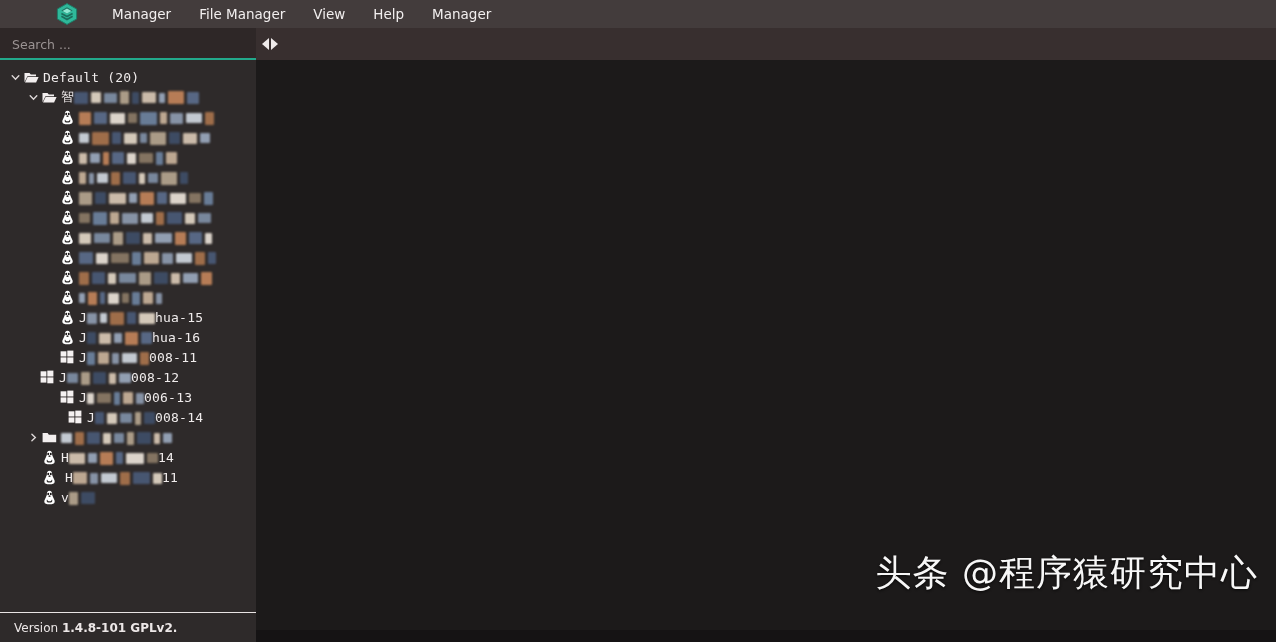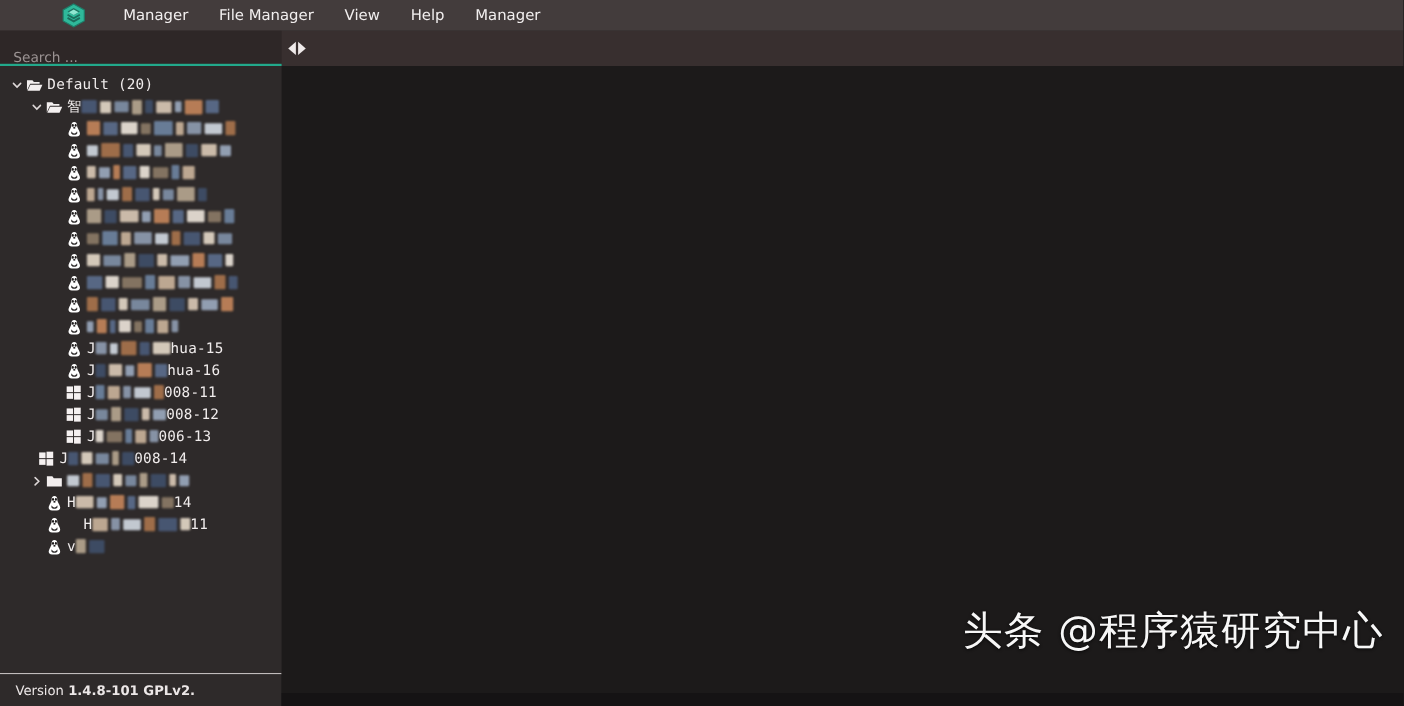--- a/index.html
+++ b/index.html
@@ -25,21 +25,21 @@
     display:flex;align-items:center;cursor:default;white-space:nowrap;
   }
 
   
   .toolrow{
     position:absolute;left:0;top:28px;width:1276px;height:32px;
     background:#382f2f;
   }
   .searchbox{
     position:absolute;left:0;top:0;width:256px;height:32px;
-    display:flex;align-items:flex-end;background:#2e2727;
+    display:flex;align-items:center;background:#2e2727;
   }
   .search-input{
     width:238px;margin-left:10px;background:transparent;border:0;outline:none;
     color:#cfc9c9;font-size:12.5px;font-family:"DejaVu Sans","Liberation Sans",sans-serif;
   }
   .search-input::placeholder{color:#9b9393;}
   .search-underline{
     position:absolute;left:0;top:30px;width:256px;height:2px;background:#22a98b;
   }
   .pane-arrows{
@@ -452,21 +452,21 @@
             </svg>
           </span>
           <span class="label" style="margin-left: 3px;"><span>J</span><span class="redact">
               <span class="rb" style="width: 8px; background: rgb(109, 131, 160); height: 13px;"></span>
               <span class="rb" style="width: 11px; background: rgb(201, 178, 154); height: 12px;"></span>
               <span class="rb" style="width: 7px; background: rgb(142, 155, 176); height: 11px;"></span>
               <span class="rb" style="width: 15px; background: rgb(207, 214, 223); height: 10px;"></span>
               <span class="rb" style="width: 9px; background: rgb(168, 115, 76); height: 13px;"></span>
             </span><span>008-11</span></span>
         </div>
-        <div class="row" style="padding-left: 44px; text-align: right;">
+        <div class="row" style="padding-left: 24px; text-align: right;">
           <span class="chev blank"></span>
           <span class="ico">
             <svg width="14" height="14" viewBox="0 0 14 14">
               <rect x="0.6" y="1.3" width="5.8" height="5.2" fill="#f5f1f1"></rect>
               <rect x="7.3" y="0.6" width="6.1" height="5.9" fill="#f5f1f1"></rect>
               <rect x="0.6" y="7.4" width="5.8" height="5.2" fill="#f5f1f1"></rect>
               <rect x="7.3" y="7.4" width="6.1" height="5.9" fill="#f5f1f1"></rect>
             </svg>
           </span>
           <span class="label" style="margin-left: 3px;"><span>J</span><span class="redact">
@@ -488,21 +488,21 @@
             </svg>
           </span>
           <span class="label" style="margin-left: 3px;"><span>J</span><span class="redact">
               <span class="rb" style="width: 7px; background: rgb(234, 226, 216); height: 11px;"></span>
               <span class="rb" style="width: 14px; background: rgb(139, 122, 102); height: 10px;"></span>
               <span class="rb" style="width: 6px; background: rgb(109, 131, 160); height: 13px;"></span>
               <span class="rb" style="width: 10px; background: rgb(201, 178, 154); height: 12px;"></span>
               <span class="rb" style="width: 8px; background: rgb(142, 155, 176); height: 11px;"></span>
             </span><span>006-13</span></span>
         </div>
-        <div class="row" style="padding-left: 19px;">
+        <div class="row" style="padding-left: 52px;">
           <span class="chev blank"></span>
           <span class="ico">
             <svg width="14" height="14" viewBox="0 0 14 14">
               <rect x="0.6" y="1.3" width="5.8" height="5.2" fill="#f5f1f1"></rect>
               <rect x="7.3" y="0.6" width="6.1" height="5.9" fill="#f5f1f1"></rect>
               <rect x="0.6" y="7.4" width="5.8" height="5.2" fill="#f5f1f1"></rect>
               <rect x="7.3" y="7.4" width="6.1" height="5.9" fill="#f5f1f1"></rect>
             </svg>
           </span>
           <span class="label" style="margin-left: 3px;"><span>J</span><span class="redact">
@@ -560,21 +560,21 @@
           <span class="chev blank"></span>
           <span class="ico">
             <svg width="13" height="15" viewBox="0 0 13 15">
               <path d="M6.5,0.8 C8.3,0.8 9.2,2.3 9.1,4.1 C9.05,5.3 9.5,6.0 10.2,7.4 C11.0,9.0 12.1,10.6 11.6,12.2 C11.2,13.6 9.6,14.2 6.5,14.2 C3.4,14.2 1.8,13.6 1.4,12.2 C0.9,10.6 2.0,9.0 2.8,7.4 C3.5,6.0 3.95,5.3 3.9,4.1 C3.8,2.3 4.7,0.8 6.5,0.8 Z" fill="#ffffff"></path>
               <ellipse cx="5.2" cy="4.0" rx="0.95" ry="1.25" fill="#1d1a1a"></ellipse>
               <ellipse cx="7.8" cy="4.0" rx="0.95" ry="1.25" fill="#1d1a1a"></ellipse>
               <path d="M6.5,5.2 L7.9,6.3 L6.5,7.1 L5.1,6.3 Z" fill="#1d1a1a"></path>
               <path d="M4.0,9.4 C5.0,12.0 8.0,12.0 9.0,9.4 C9.6,11.0 9.4,12.6 6.5,12.6 C3.6,12.6 3.4,11.0 4.0,9.4 Z" fill="#1d1a1a" opacity=".92"></path>
             </svg>
           </span>
-          <span class="label" style="margin-left: 18px;"><span>H</span><span class="redact">
+          <span class="label" style="margin-left: 7px;"><span>H</span><span class="redact">
               <span class="rb" style="width: 14px; background: rgb(201, 178, 154); height: 12px;"></span>
               <span class="rb" style="width: 8px; background: rgb(142, 155, 176); height: 11px;"></span>
               <span class="rb" style="width: 16px; background: rgb(207, 214, 223); height: 10px;"></span>
               <span class="rb" style="width: 10px; background: rgb(168, 115, 76); height: 13px;"></span>
               <span class="rb" style="width: 17px; background: rgb(74, 90, 120); height: 12px;"></span>
               <span class="rb" style="width: 9px; background: rgb(226, 214, 198); height: 11px;"></span>
             </span><span>11</span></span>
         </div>
         <div class="row" style="padding-left: 26px;">
           <span class="chev blank"></span>

